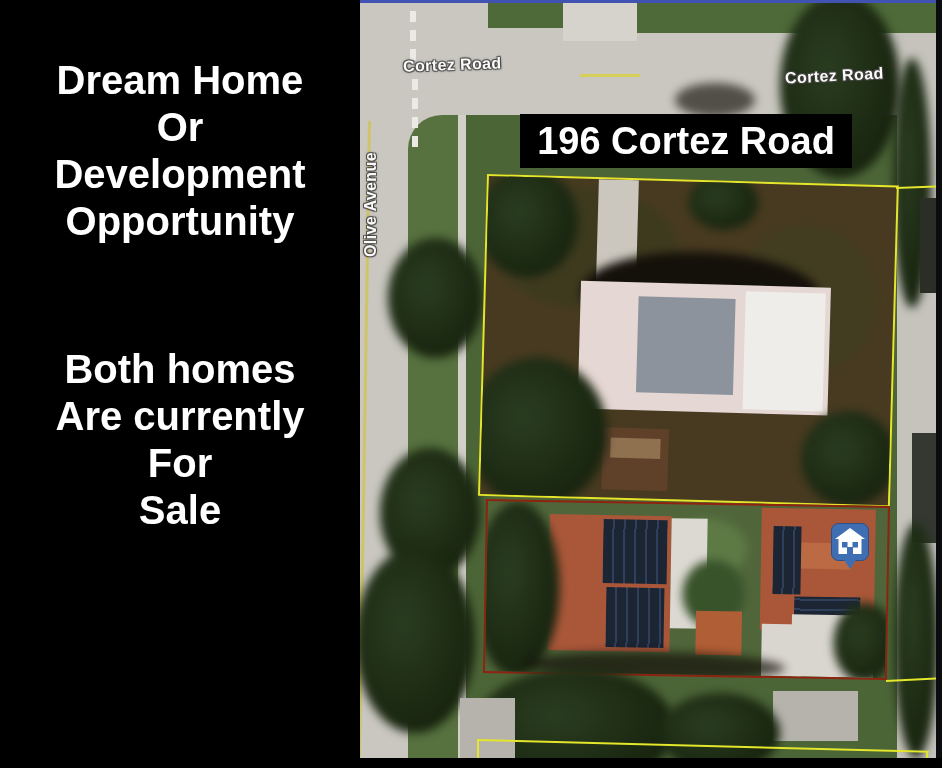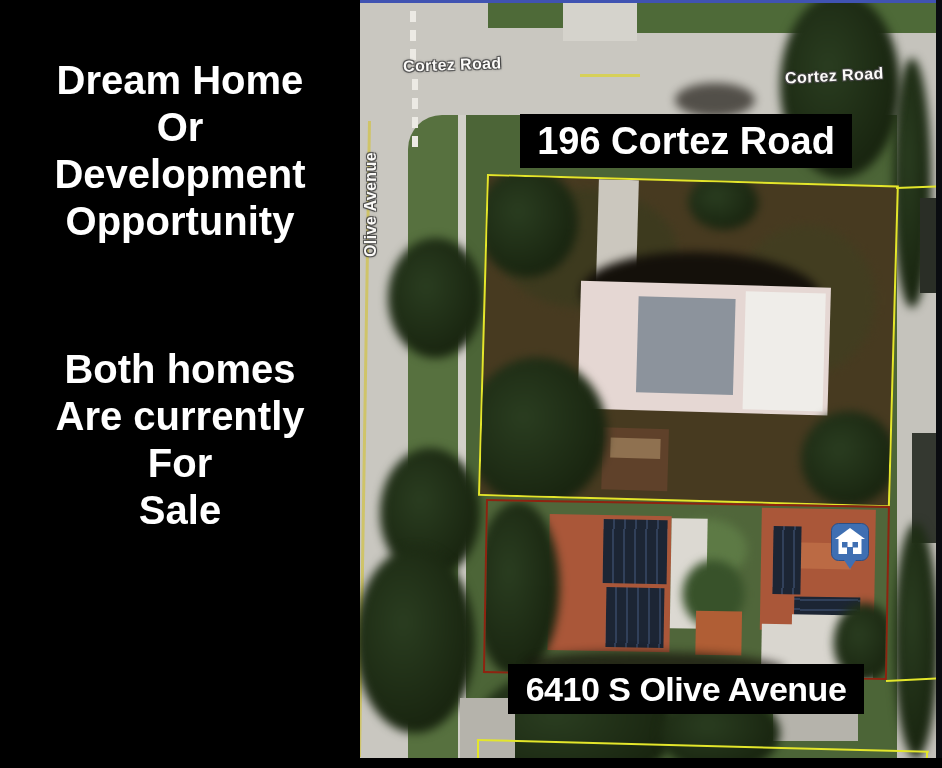--- a/index.html
+++ b/index.html
@@ -158,19 +158,18 @@
         <rect x="12" y="20" width="5.5" height="5.5" style="fill:var(--marker-blue,#3f6fb2);"></rect>
         <rect x="22.5" y="20" width="5.5" height="5.5" style="fill:var(--marker-blue,#3f6fb2);"></rect>
         <rect x="17" y="25" width="6" height="7" style="fill:var(--marker-blue,#3f6fb2);"></rect>
       </svg>
 
       <div class="abs street-label" style="left:43px;top:53px;transform:rotate(-2deg);">Cortez Road</div>
       <div class="abs street-label" style="left:425px;top:64px;transform:rotate(-3deg);">Cortez Road</div>
       <div id="street-olive" class="abs street-label" style="left:2px;top:138px;height:116px;">Olive Avenue</div>
 
       <div id="addr-upper" class="abs addr-box">196 Cortez Road</div>
-      <div id="addr-lower" class="abs addr-box">6410 S Olive Avenue</div>
     </div>
 
     <div class="abs" style="left:576px;top:0;width:6px;height:768px;background:#0a0c10;"></div>
     <div class="abs" style="left:0;top:758px;width:582px;height:10px;background:#000;"></div>
   </div>
 </div>
 
 </body></html>

